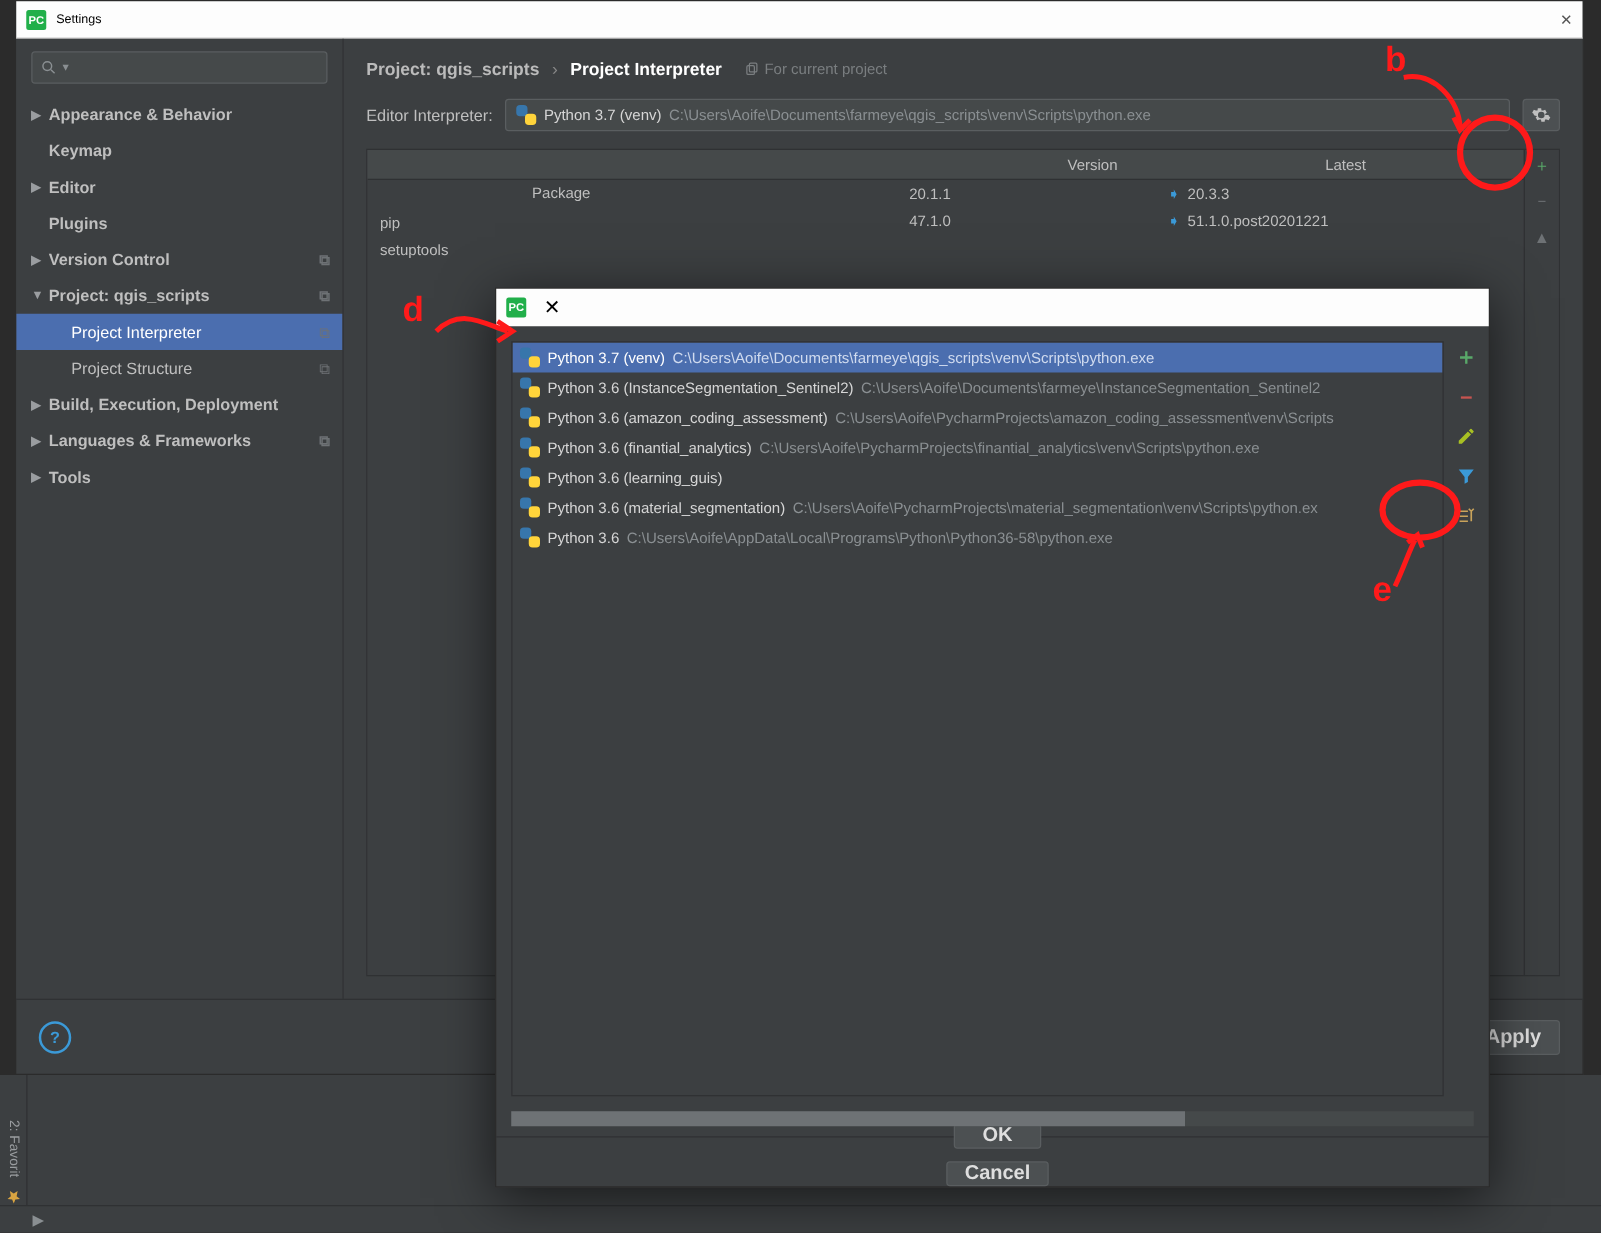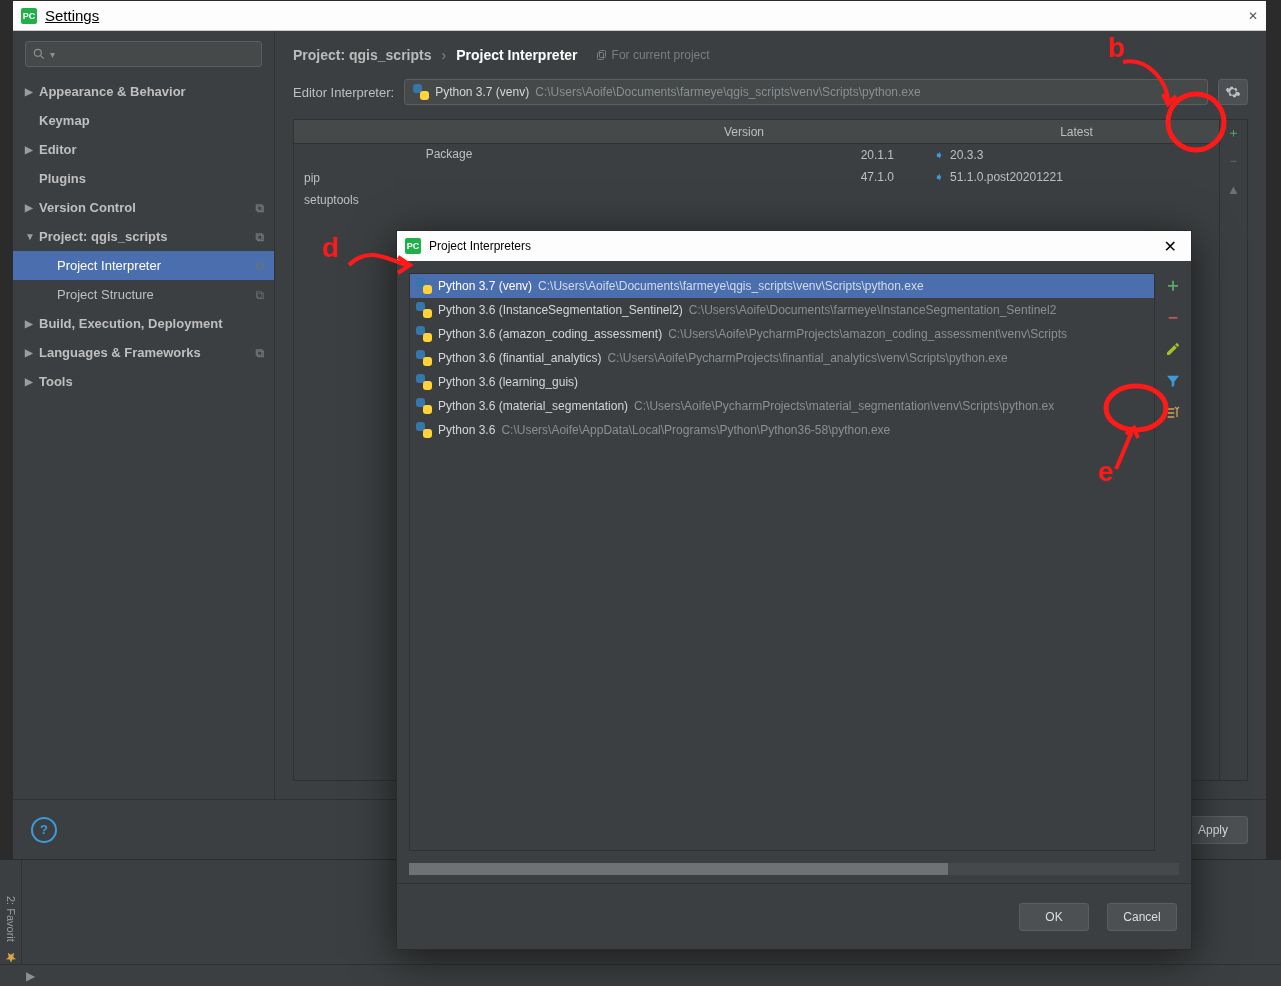--- a/index.html
+++ b/index.html
@@ -2,21 +2,21 @@
 <html><head>
 <meta charset="utf-8">
 <style>
   * { box-sizing: border-box; margin: 0; padding: 0; font-family: "Segoe UI", Tahoma, sans-serif; }
   body { background: #2b2b2b; width: 1281px; height: 986px; overflow: hidden; position: relative; color: #bbbbbb; font-size: 13px; }
   
   
   .settings-window { position: absolute; left: 12px; top: 0; right: 14px; bottom: 126px; background: #3c3f41; border: 1px solid #2b2b2b; display: flex; flex-direction: column; }
   .titlebar { height: 30px; background: #fdfdfd; color: #000; display: flex; align-items: center; padding: 0 8px; border-bottom: 1px solid #c8c8c8; }
   .titlebar .app-icon { width: 16px; height: 16px; background: #21af4a; border-radius: 2px; display: inline-flex; align-items: center; justify-content: center; color: #fff; font-size: 9px; font-weight: bold; margin-right: 8px; }
-  .titlebar .title { flex: 1; font-size: 15px; text-decoration: underline; }
+  .titlebar .title { flex: 1; font-size: 10px; }
   .titlebar .win-close { font-size: 12px; color: #555; cursor: pointer; }
   
   .settings-body { flex: 1; display: flex; min-height: 0; }
   
   
   .sidebar { width: 262px; background: #3c3f41; border-right: 1px solid #2f3133; display: flex; flex-direction: column; }
   .searchbox-wrap { padding: 10px 12px 8px 12px; }
   .searchbox { width: 100%; height: 26px; background: #45494a; border: 1px solid #5a5e60; border-radius: 3px; color: #bbb; padding: 0 6px; display: flex; align-items: center; }
   .searchbox svg { width: 14px; height: 14px; margin-right: 4px; }
   .tree { flex: 1; overflow-y: auto; padding-top: 2px; }
@@ -40,35 +40,35 @@
   .interp-select .py-ic { width:16px; height:16px; flex:0 0 16px; }
   .interp-select .sel-name { color: #d6d6d6; }
   .interp-select .sel-path { color: #8a8f92; white-space: nowrap; overflow: hidden; text-overflow: ellipsis; }
   .gear-btn { width: 30px; height: 26px; background: #4c5052; border: 1px solid #5a5e60; border-radius: 3px; display: inline-flex; align-items: center; justify-content: center; cursor: pointer; }
   .gear-btn svg { width: 16px; height: 16px; }
   
   .pkg-area { margin: 0 18px 18px 18px; flex: 1; border: 1px solid #2f3133; display: flex; min-height: 0; }
   .pkg-table { flex: 1; display: flex; flex-direction: column; background: #3c3f41; }
   .pkg-head { display: flex; background: #45494a; height: 24px; align-items: center; font-size: 12px; color: #bfbfbf; border-bottom: 1px solid #2f3133; }
   .col-pkg { flex: 0 0 300px; padding-left: 10px; margin-top: 45px; }
-  .col-ver { flex: 0 0 300px; text-align: right; }
+  .col-ver { flex: 0 0 300px; text-align: center; }
   .col-lat { flex: 1; text-align: left; padding-left: 40px; }
   .pkg-row { display: flex; height: 22px; align-items: center; font-size: 12px; color: #bfbfbf; }
   .pkg-row .col-lat { display: flex; align-items: center; gap: 6px; }
   .upd-arrow { color: #3b9ad8; }
   .pkg-side { width: 28px; background: #3c3f41; border-left: 1px solid #2f3133; display: flex; flex-direction: column; align-items: center; padding-top: 4px; gap: 10px; }
   .side-ic { width: 18px; height: 18px; display: inline-flex; align-items: center; justify-content: center; cursor: pointer; }
   .side-ic.green { color: #59a869; }
   .side-ic.dim { color: #6e7275; }
   
   
   .settings-footer { height: 60px; border-top: 1px solid #2f3133; display: flex; align-items: center; padding: 0 18px; }
   .help-btn { width: 26px; height: 26px; border-radius: 50%; background: transparent; border: 2px solid #3b9ad8; color: #3b9ad8; font-weight: bold; display: inline-flex; align-items: center; justify-content: center; cursor: pointer; }
   .spacer { flex: 1; }
-  .std-btn { min-width: 70px; height: 28px; background: #4c5052; border: 1px solid #5a5e60; color: #dedede; border-radius: 3px; padding: 0 14px; font-size: 12px; cursor: pointer; margin-left: 8px; }
+  .std-btn { min-width: 70px; height: 28px; background: #4c5052; border: 1px solid #5a5e60; color: #dedede; border-radius: 3px; padding: 0 14px; font-size: 16px; cursor: pointer; margin-left: 8px; font-weight: bold; }
   
   
   .pi-dialog { position: absolute; left: 396px; top: 230px; width: 796px; height: 720px; background: #3c3f41; box-shadow: 0 8px 40px rgba(0,0,0,.6); border: 1px solid #2b2b2b; display: flex; flex-direction: column; }
   .pi-title { height: 30px; background: #fdfdfd; color: #000; display: flex; align-items: center; padding: 0 8px; font-size: 12px; }
   .pi-title .app-icon { width: 16px; height: 16px; background: #21af4a; border-radius: 2px; display: inline-flex; align-items: center; justify-content: center; color: #fff; font-size: 9px; font-weight: bold; margin-right: 8px; }
   .pi-title .t { flex: 1; }
   .pi-title .x { font-size: 16px; cursor: pointer; padding: 0 6px; }
   
   .pi-body { flex: 1; display: flex; padding: 12px 0 12px 12px; min-height: 0; }
   .pi-list { flex: 1; background: #3c3f41; border: 1px solid #2f3133; overflow-y: auto; overflow-x: auto; }
@@ -84,21 +84,21 @@
   .pi-side .ic { width: 20px; height: 20px; display: inline-flex; align-items: center; justify-content: center; cursor: pointer; }
   .pi-side .ic.green { color: #59a869; font-size: 18px; font-weight: bold; }
   .pi-side .ic.red   { color: #c75450; font-size: 18px; font-weight: bold; }
   .pi-side .ic.pen   { color: #a8c023; }
   .pi-side .ic.blue  { color: #3b9ad8; }
   .pi-side .ic.path  { color: #c9a35b; }
   
   .pi-hscroll { height: 12px; background: #45494a; margin: 0 12px 8px 12px; position: relative; }
   .pi-hscroll .thumb { position: absolute; left: 0; top: 0; bottom: 0; width: 70%; background: #6e7275; }
   
-  .pi-footer { height: 66px; border-top: 1px solid #2f3133; display: flex; align-items: center; justify-content: flex-end; padding: 0 14px; gap: 10px; }
+  .pi-footer { height: 40px; border-top: 1px solid #2f3133; display: flex; align-items: center; justify-content: flex-end; padding: 0 14px; gap: 10px; flex-direction: column; }
   
   
   .ide-strip { position: absolute; left: 0; right: 0; bottom: 0; height: 126px; background: #3c3f41; }
   .ide-strip .fav-tab { position: absolute; left: 0; top: 0; bottom: 22px; width: 22px; background: #3c3f41; border-right: 1px solid #2f3133; display:flex; align-items:flex-end; justify-content:center; }
   .ide-strip .fav-tab span { writing-mode: vertical-rl; transform: rotate(180deg); font-size: 11px; color: #9a9da0; padding-bottom: 6px; display:inline-flex; align-items:center; gap:4px;}
   .ide-strip .btm-bar { position:absolute; left:0; right:0; bottom:0; height:22px; background:#3c3f41; border-top:1px solid #2f3133; display:flex; align-items:center; padding-left:26px; gap:22px; }
   .ide-strip .btm-bar .btn-ic { color:#8a8f92; font-size:12px; display:inline-flex; align-items:center; gap:4px;}
   .ide-strip .run-tri { color:#59a869; }
   
   
@@ -223,21 +223,21 @@
           <svg viewBox="0 0 24 24">
               <path fill="#bfbfbf" d="M12 8a4 4 0 100 8 4 4 0 000-8zm9 4a7 7 0 01-.1 1.2l2 1.6-2 3.4-2.4-.8a7 7 0 01-2 .1l-.4 2.5h-4l-.4-2.5a7 7 0 01-2-.1l-2.4.8-2-3.4 2-1.6A7 7 0 013 12a7 7 0 01.1-1.2l-2-1.6 2-3.4 2.4.8a7 7 0 012-.1L7.9 4h4l.4 2.5a7 7 0 012 .1l2.4-.8 2 3.4-2 1.6c.1.4.1.8.1 1.2z"></path>
             </svg>
         </div>
       </div>
 
       <div class="pkg-area">
         <div class="pkg-table">
           <div class="pkg-head">
             <div class="col-pkg" style="text-align:center">Package</div>
-            <div class="col-ver" style="text-align:center">Version</div>
+            <div class="col-ver" style="text-align:right">Version</div>
             <div class="col-lat" style="text-align:center">Latest</div>
           </div>
           <div id="pkg-rows">
               <div class="pkg-row">
                 <div class="col-pkg">pip</div>
                 <div class="col-ver">20.1.1</div>
                 <div class="col-lat"><span class="upd-arrow">➧</span>20.3.3</div>
               </div>
               <div class="pkg-row">
                 <div class="col-pkg">setuptools</div>
@@ -258,21 +258,20 @@
   <div class="settings-footer">
     <span class="help-btn">?</span>
     <span class="spacer"></span>
     <button class="std-btn">Apply</button>
   </div>
 </div>
 
 <div class="pi-dialog">
   <div class="pi-title">
     <span class="app-icon">PC</span>
-    <span class="t">Project Interpreters</span>
     <span class="x">✕</span>
   </div>
   <div class="pi-body">
     <div class="pi-list" id="pi-list">
         <div class="pi-item sel">
           <span class="py-ic"></span>
           <span class="nm">Python 3.7 (venv)</span>
           <span class="pt">C:\Users\Aoife\Documents\farmeye\qgis_scripts\venv\Scripts\python.exe</span>
         </div>
         <div class="pi-item">

